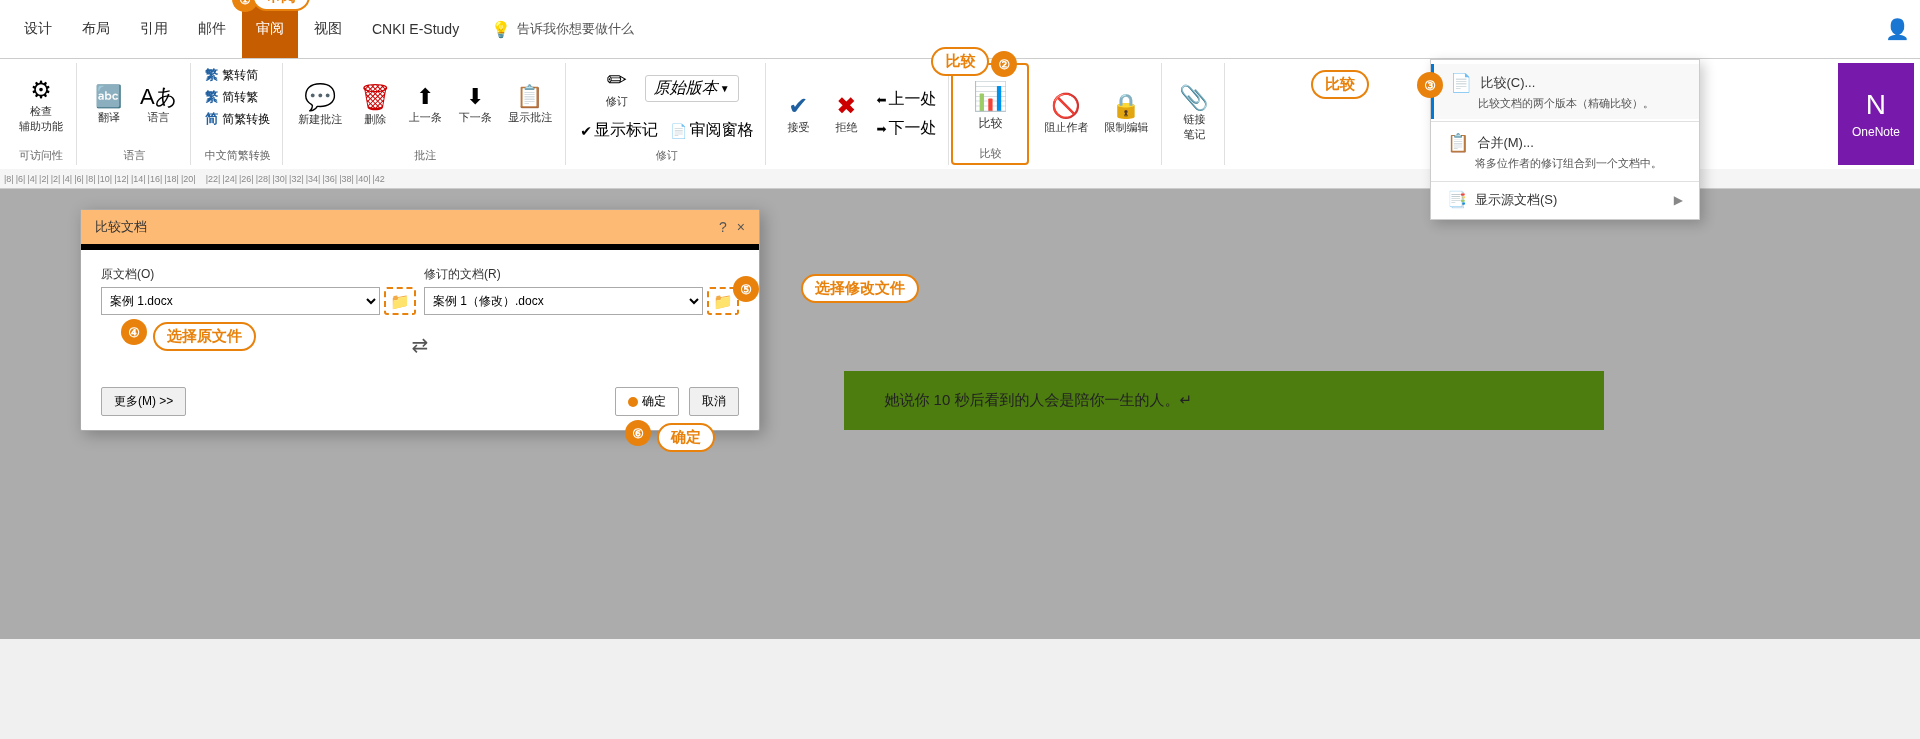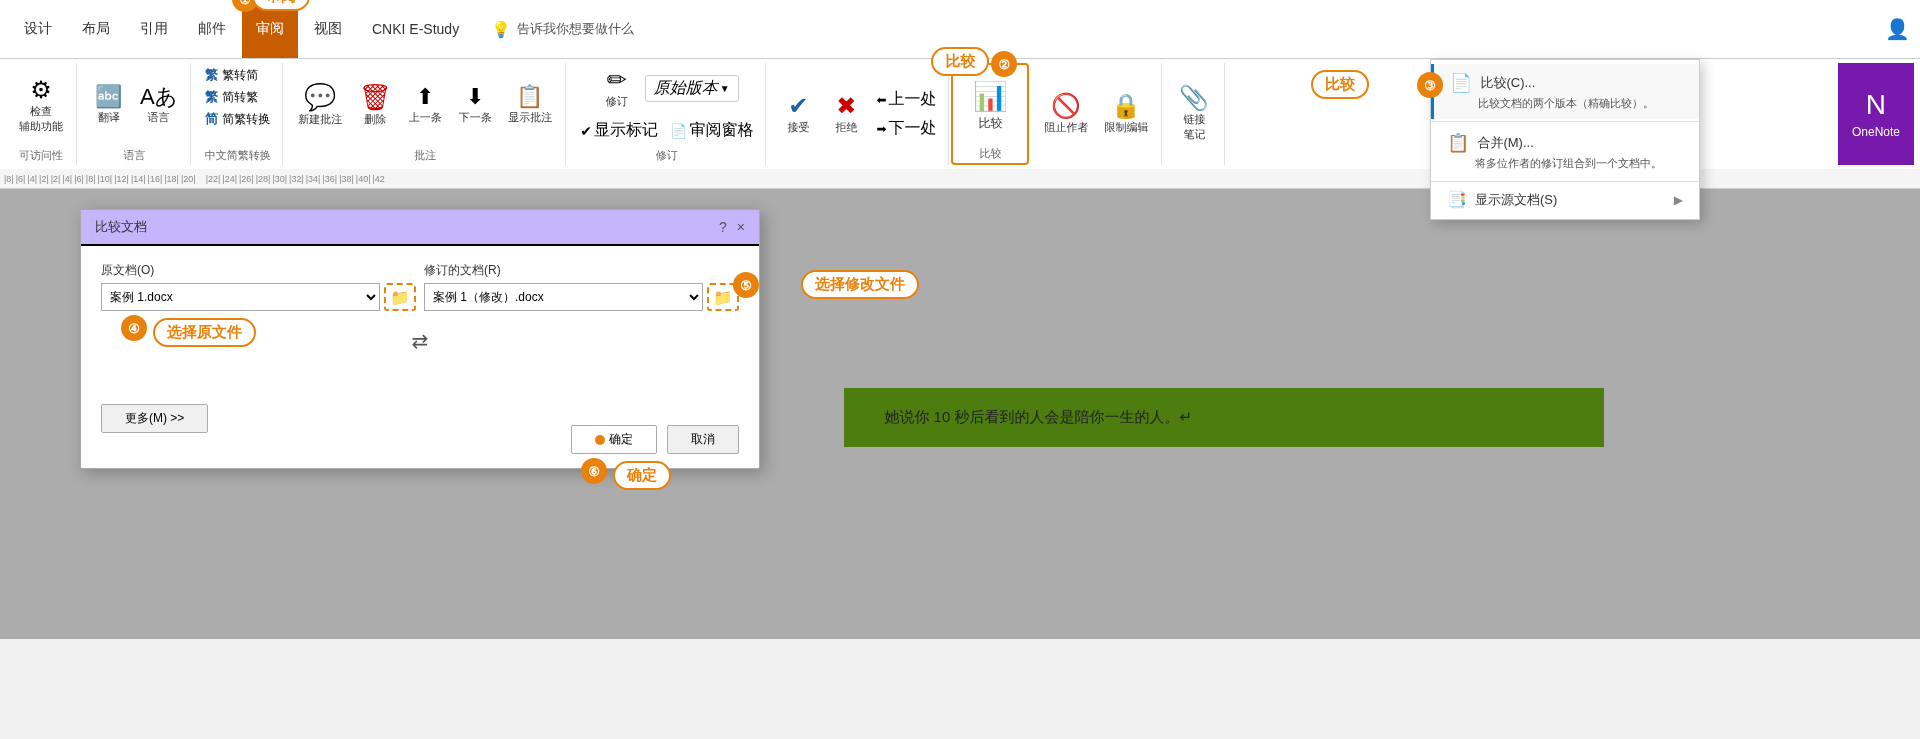--- a/index.html
+++ b/index.html
@@ -23,38 +23,38 @@
     .compare-btn-main { display: flex; flex-direction: column; align-items: center; justify-content: center; cursor: pointer; padding: 3px 8px; border-radius: 3px; gap: 2px; min-width: 54px; }
     .compare-btn-main .icon { font-size: 28px; color: #c65d00; }
     .compare-btn-main .label { font-size: 12px; color: #333; }
 
     
     .ruler { background: #f5f5f5; height: 20px; border-bottom: 1px solid #ccc; display: flex; align-items: center; padding: 0 4px; font-size: 10px; color: #888; overflow: hidden; position: relative; }
 
     
     .doc-area { background: #acacac; padding: 20px; min-height: 400px; position: relative; }
     .dialog { background: #fff; border: 1px solid #aaa; box-shadow: 4px 4px 16px rgba(0,0,0,0.25); width: 680px; border-radius: 2px; padding: 0; position: relative; margin-left: 60px; }
-    .dialog-title-bar { background: #c4b5fd; border-bottom: 2px solid #000000; padding: 8px 14px; display: flex; align-items: center; justify-content: space-between; }
+    .dialog-title-bar { background: #fdba74; border-bottom: 6px solid #000000; padding: 8px 14px; display: flex; align-items: center; justify-content: space-between; }
     .dialog-title { font-size: 13px; color: #333; }
     .dialog-controls { display: flex; gap: 10px; align-items: center; }
     .dialog-ctrl { font-size: 14px; color: #555; cursor: pointer; }
     .dialog-body { padding: 16px 20px 16px 20px; }
     .dialog-row { display: flex; gap: 8px; margin-bottom: 14px; }
     .dialog-col { flex: 1; }
     .dialog-field-label { font-size: 12px; color: #333; margin-bottom: 4px; }
     .dialog-input-row { display: flex; align-items: center; gap: 4px; }
     .dialog-select { border: 1px solid #aaa; padding: 4px 4px; font-size: 12px; flex: 1; height: 28px; background: #fff; }
     .browse-btn { width: 32px; height: 28px; border: 2px dashed #e8820c; border-radius: 3px; display: flex; align-items: center; justify-content: center; cursor: pointer; background: transparent; }
     .browse-btn .icon { font-size: 16px; color: #e8820c; }
     .mark-row { display: flex; align-items: center; gap: 8px; margin-top: 8px; }
     .mark-label { font-size: 12px; color: #333; white-space: nowrap; }
     .mark-input { border: 1px solid #aaa; padding: 4px 8px; font-size: 12px; flex: 1; height: 28px; }
     .swap-row { display: flex; justify-content: center; padding: 4px 0; font-size: 18px; color: #555; cursor: pointer; }
     .dialog-footer { display: flex; align-items: center; justify-content: space-between; padding: 10px 20px 14px; }
-    .dialog-btn { border: 1px solid #aaa; background: #f0f0f0; padding: 5px 23px; font-size: 12px; cursor: pointer; border-radius: 2px; }
+    .dialog-btn { border: 1px solid #aaa; background: #f0f0f0; padding: 5px 12px; font-size: 12px; cursor: pointer; border-radius: 2px; }
     .dialog-btn.primary { background: #fff; border: 1px solid #aaa; display: flex; align-items: center; gap: 4px; }
     .dialog-btn.primary .dot { width: 10px; height: 10px; background: #e8820c; border-radius: 50%; }
     .dialog-btn-group { display: flex; gap: 10px; }
 
     
     .annotation { position: absolute; background: #e8820c; color: #fff; border-radius: 50%; width: 26px; height: 26px; display: flex; align-items: center; justify-content: center; font-size: 13px; font-weight: bold; z-index: 100; }
     .annotation-label { position: absolute; background: #fff; border: 2px solid #e8820c; color: #e8820c; font-size: 15px; font-weight: bold; padding: 4px 12px; border-radius: 20px; white-space: nowrap; z-index: 100; }
 
     
     .dropdown-menu { position: absolute; right: 0; top: 0; background: #fff; border: 1px solid #ccc; box-shadow: 4px 4px 12px rgba(0,0,0,0.2); width: 260px; z-index: 200; padding: 4px 0; }
@@ -368,21 +368,21 @@
           </div>
         </div>
 
         <div class="swap-row">
           <span style="cursor:pointer; font-size:20px;">⇄</span>
         </div>
 
       </div>
       <div class="dialog-footer">
         <button class="dialog-btn">更多(M) &gt;&gt;</button>
-        <div class="dialog-btn-group" style="position:relative;margin-top:42px;">
+        <div class="dialog-btn-group" style="position:relative;">
           <button class="dialog-btn primary">
             <span class="dot"></span>
             <span>确定</span>
           </button>
           <button class="dialog-btn">取消</button>
 
           <span class="annotation" style="position:absolute; bottom:-30px; left:10px; background:#e8820c; color:#fff; border-radius:50%; width:26px; height:26px; display:flex; align-items:center; justify-content:center; font-size:13px; font-weight:bold;">⑥</span>
           <span class="annotation-label" style="position:absolute; bottom:-36px; left:42px; background:#fff; border:2px solid #e8820c; color:#e8820c; font-size:15px; font-weight:bold; padding:3px 12px; border-radius:20px; white-space:nowrap;">确定</span>
         </div>
       </div>

